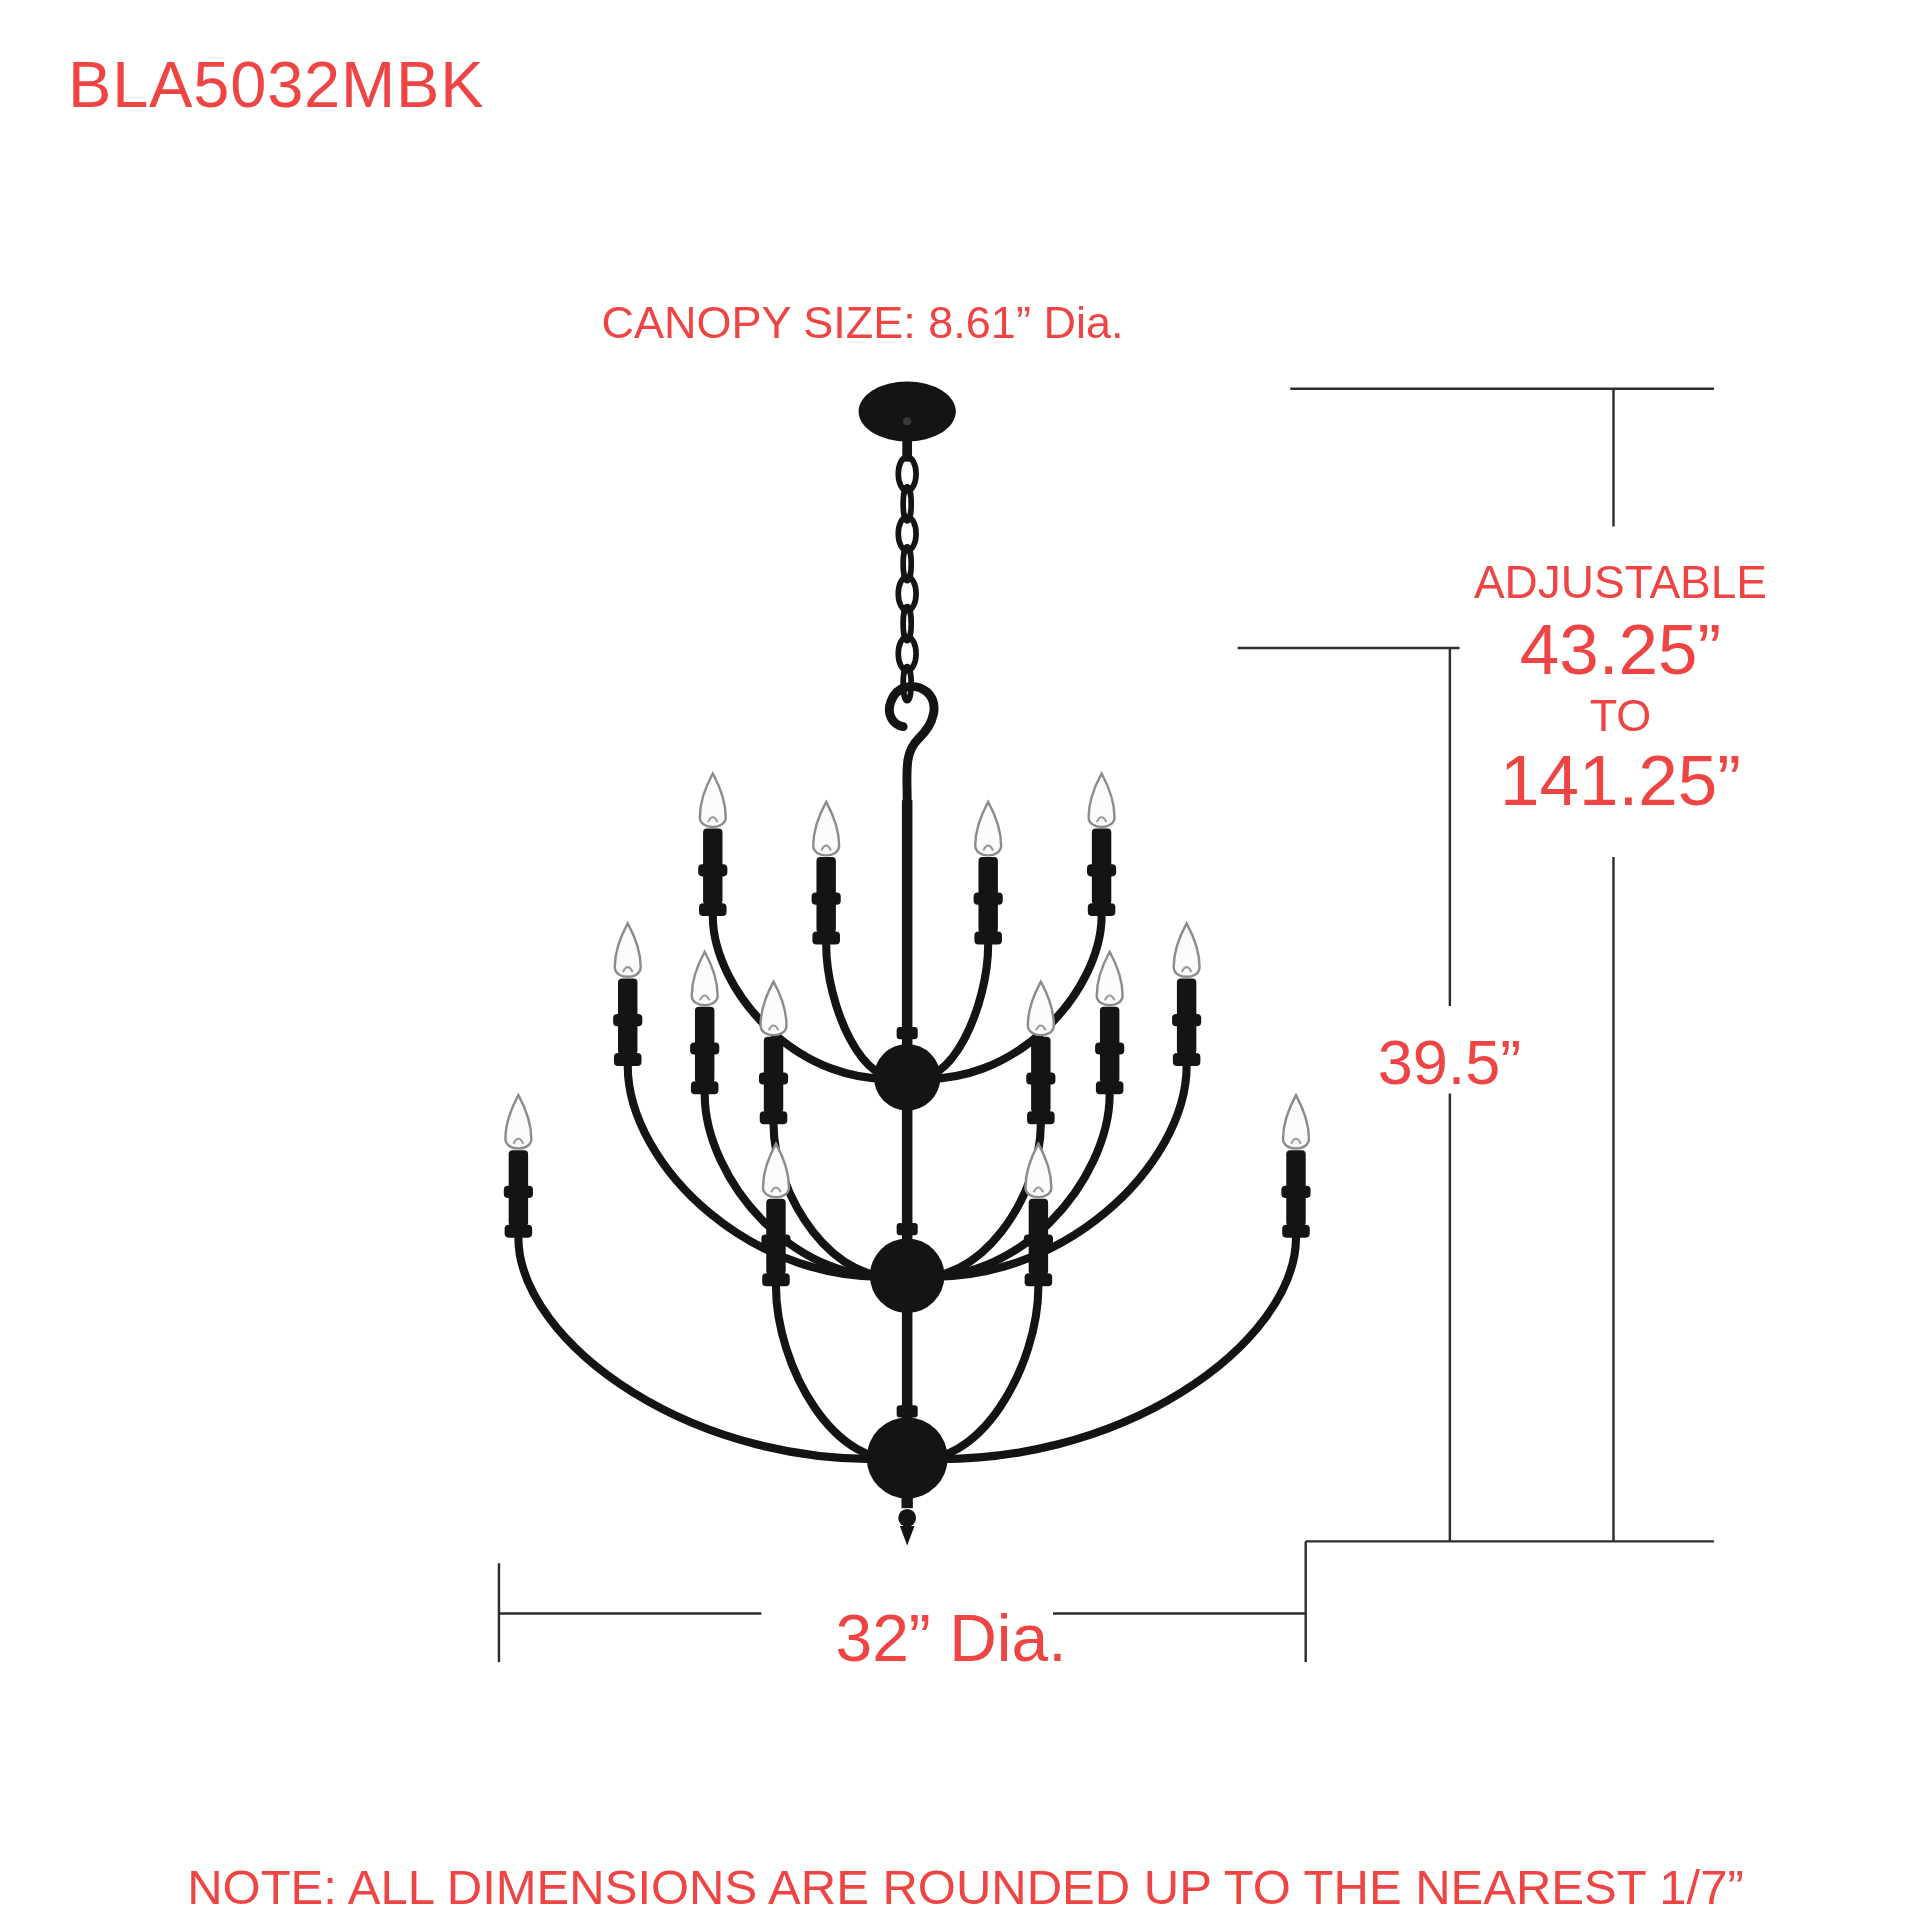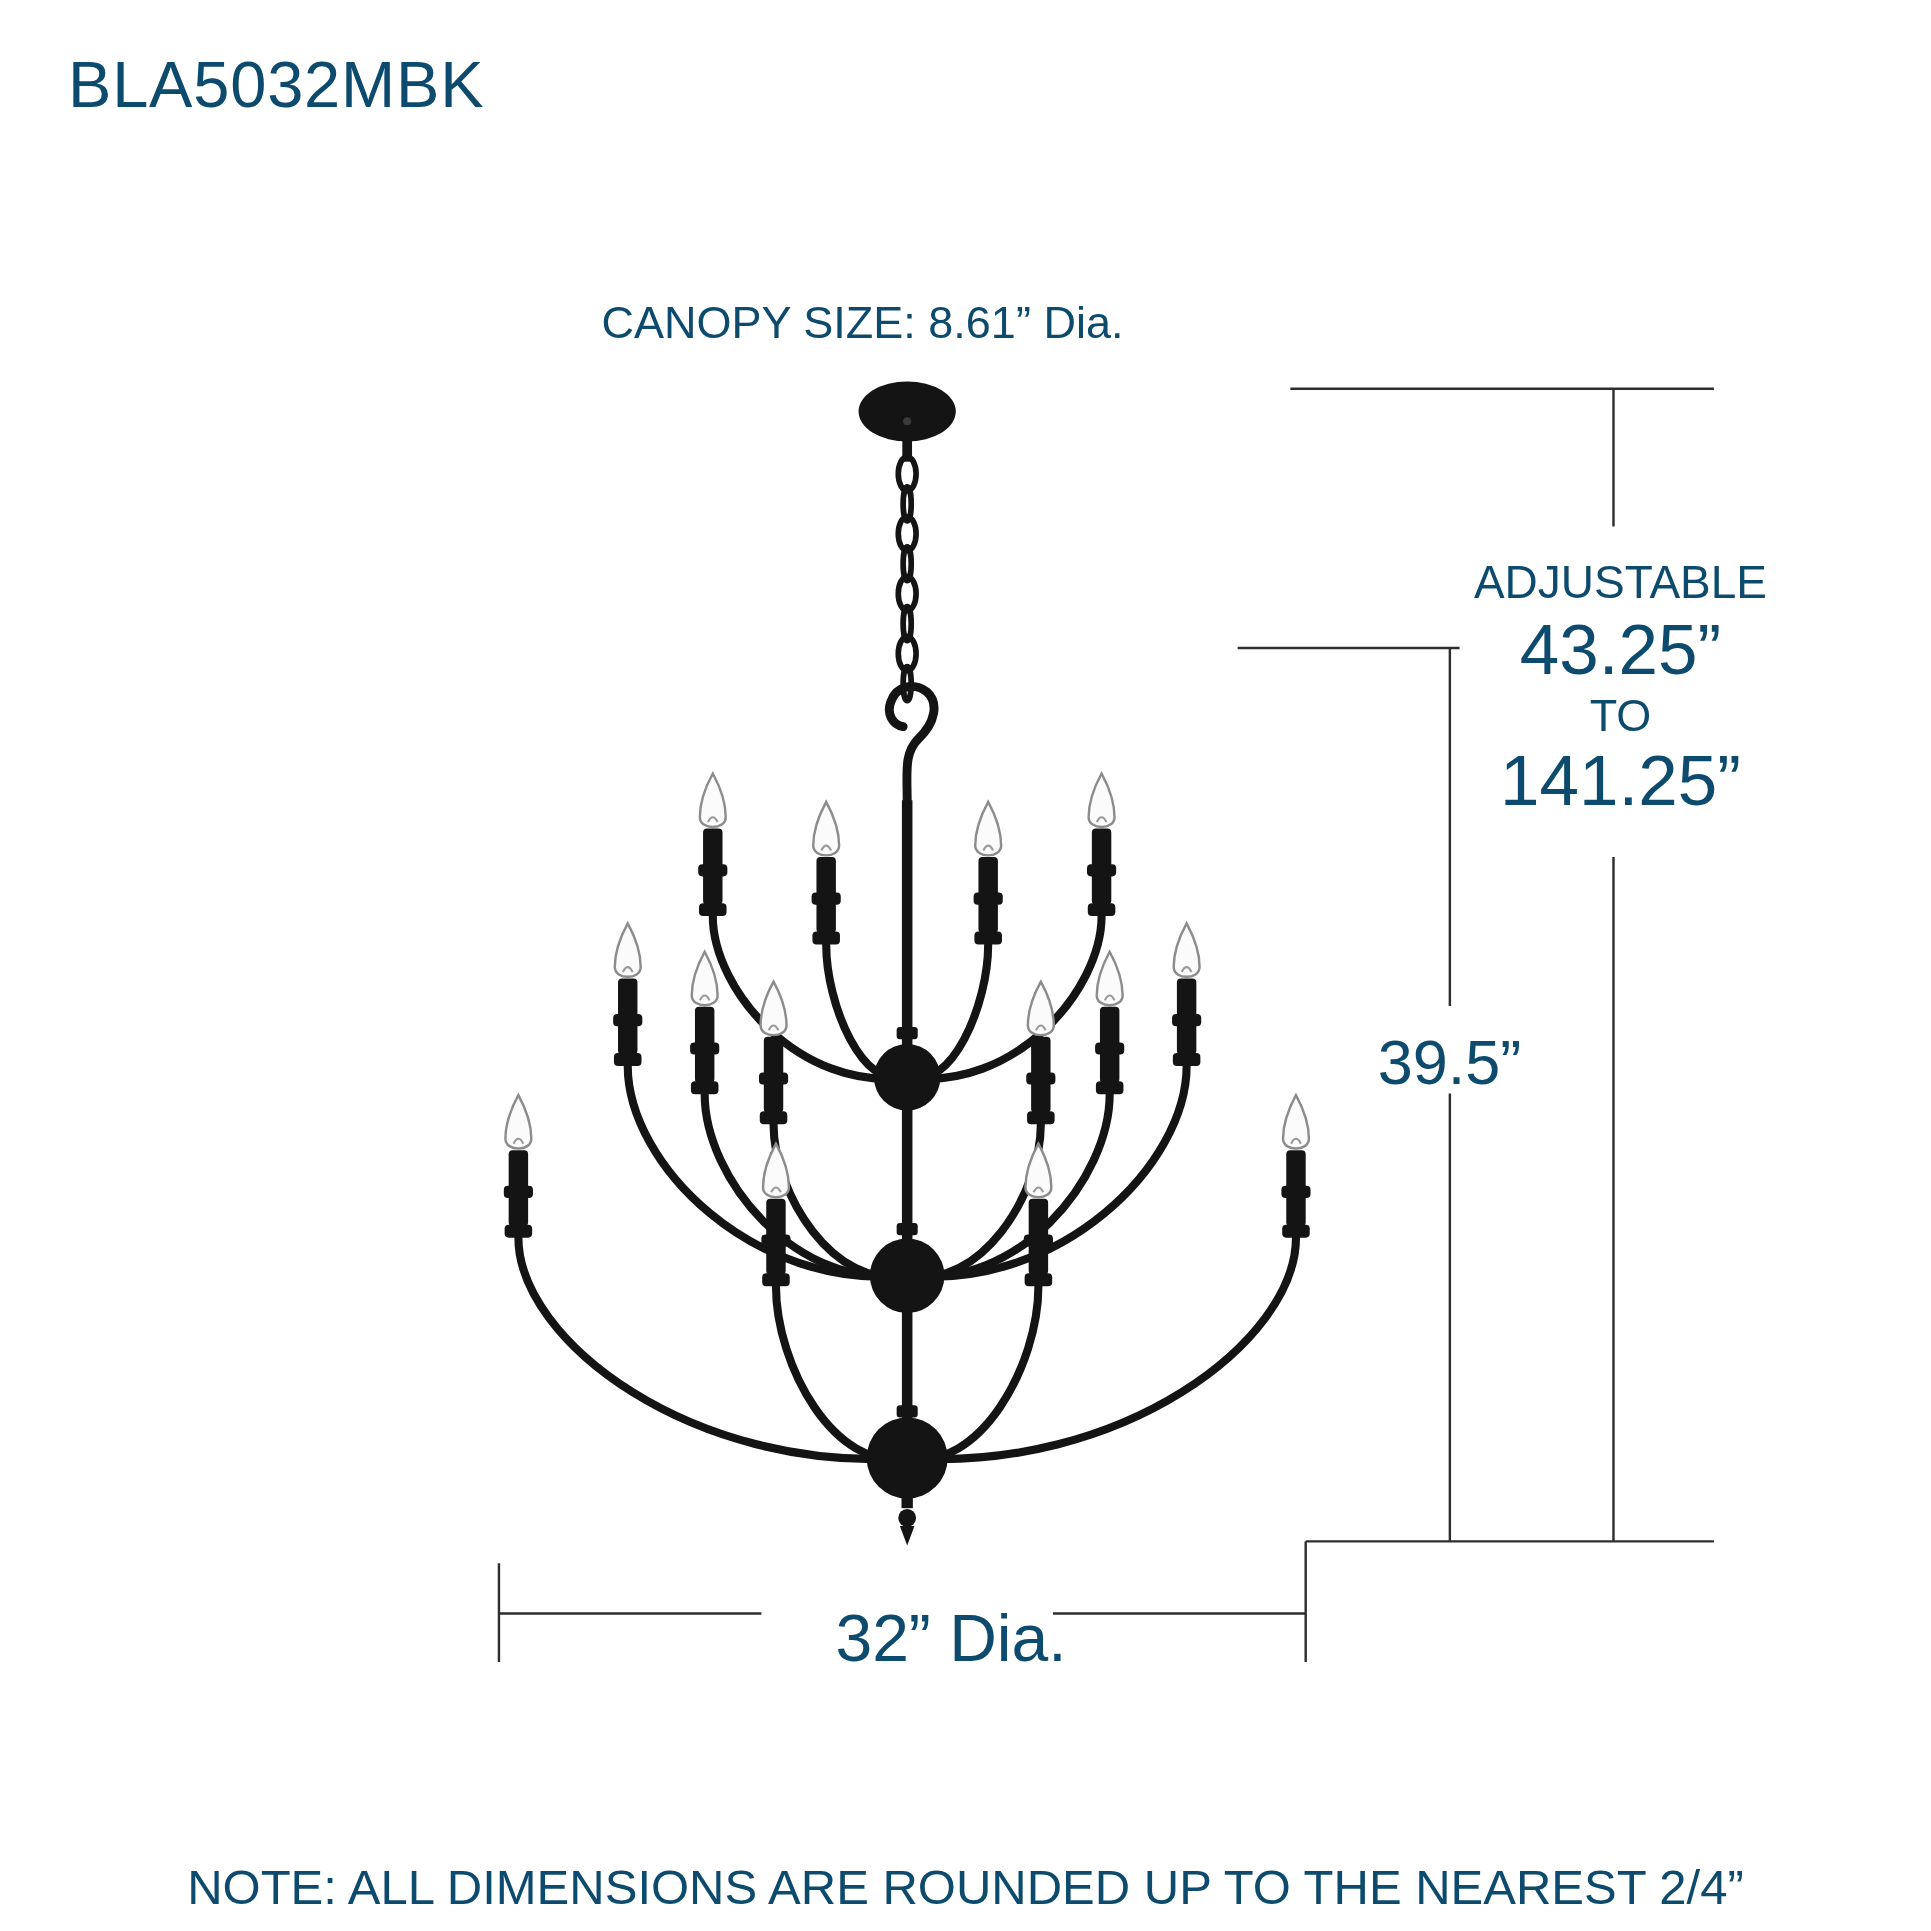--- a/index.html
+++ b/index.html
@@ -1,18 +1,18 @@
 <!DOCTYPE html>
 <html style="font-size:13px"><head>
 <meta charset="utf-8">
 <style>
   html,body{margin:0;padding:0;background:#fff;}
   .page{
     position:relative;width:1931px;height:1931px;background:#ffffff;
-    font-family:"Liberation Sans", sans-serif;color:#0c4a6e;overflow:hidden;
+    font-family:"Liberation Sans", sans-serif;color:#ef4444;overflow:hidden;
   }
   .abs{position:absolute;}
   .product-code{left:68px;top:47px;font-size:65px;letter-spacing:0.8px;}
   .canopy-label{left:567px;top:297px;width:591px;text-align:center;font-size:45px;}
   .adjustable-block{left:1430px;top:541px;width:381px;text-align:center;}
   .adjustable-label{font-size:46px;line-height:1.2;margin-top:14px;}
   .adjustable-min{font-size:71px;line-height:1.12;}
   .adjustable-to{font-size:45px;line-height:1.15;}
   .adjustable-max{font-size:71px;line-height:1.12;}
   .height-label{left:1312px;top:1014px;width:275px;text-align:center;font-size:63px;margin-top:12px;}
@@ -201,15 +201,15 @@
     <div class="adjustable-label">ADJUSTABLE</div>
     <div class="adjustable-min">43.25”</div>
     <div class="adjustable-to">TO</div>
     <div class="adjustable-max">141.25”</div>
   </div>
 
   <div class="abs height-label">39.5”</div>
 
   <div class="abs diameter-label">32” Dia.</div>
 
-  <div class="abs note-label">NOTE: ALL DIMENSIONS ARE ROUNDED UP TO THE NEAREST 2/4”</div>
+  <div class="abs note-label">NOTE: ALL DIMENSIONS ARE ROUNDED UP TO THE NEAREST 1/7”</div>
 </div>
 
 
 </body></html>

